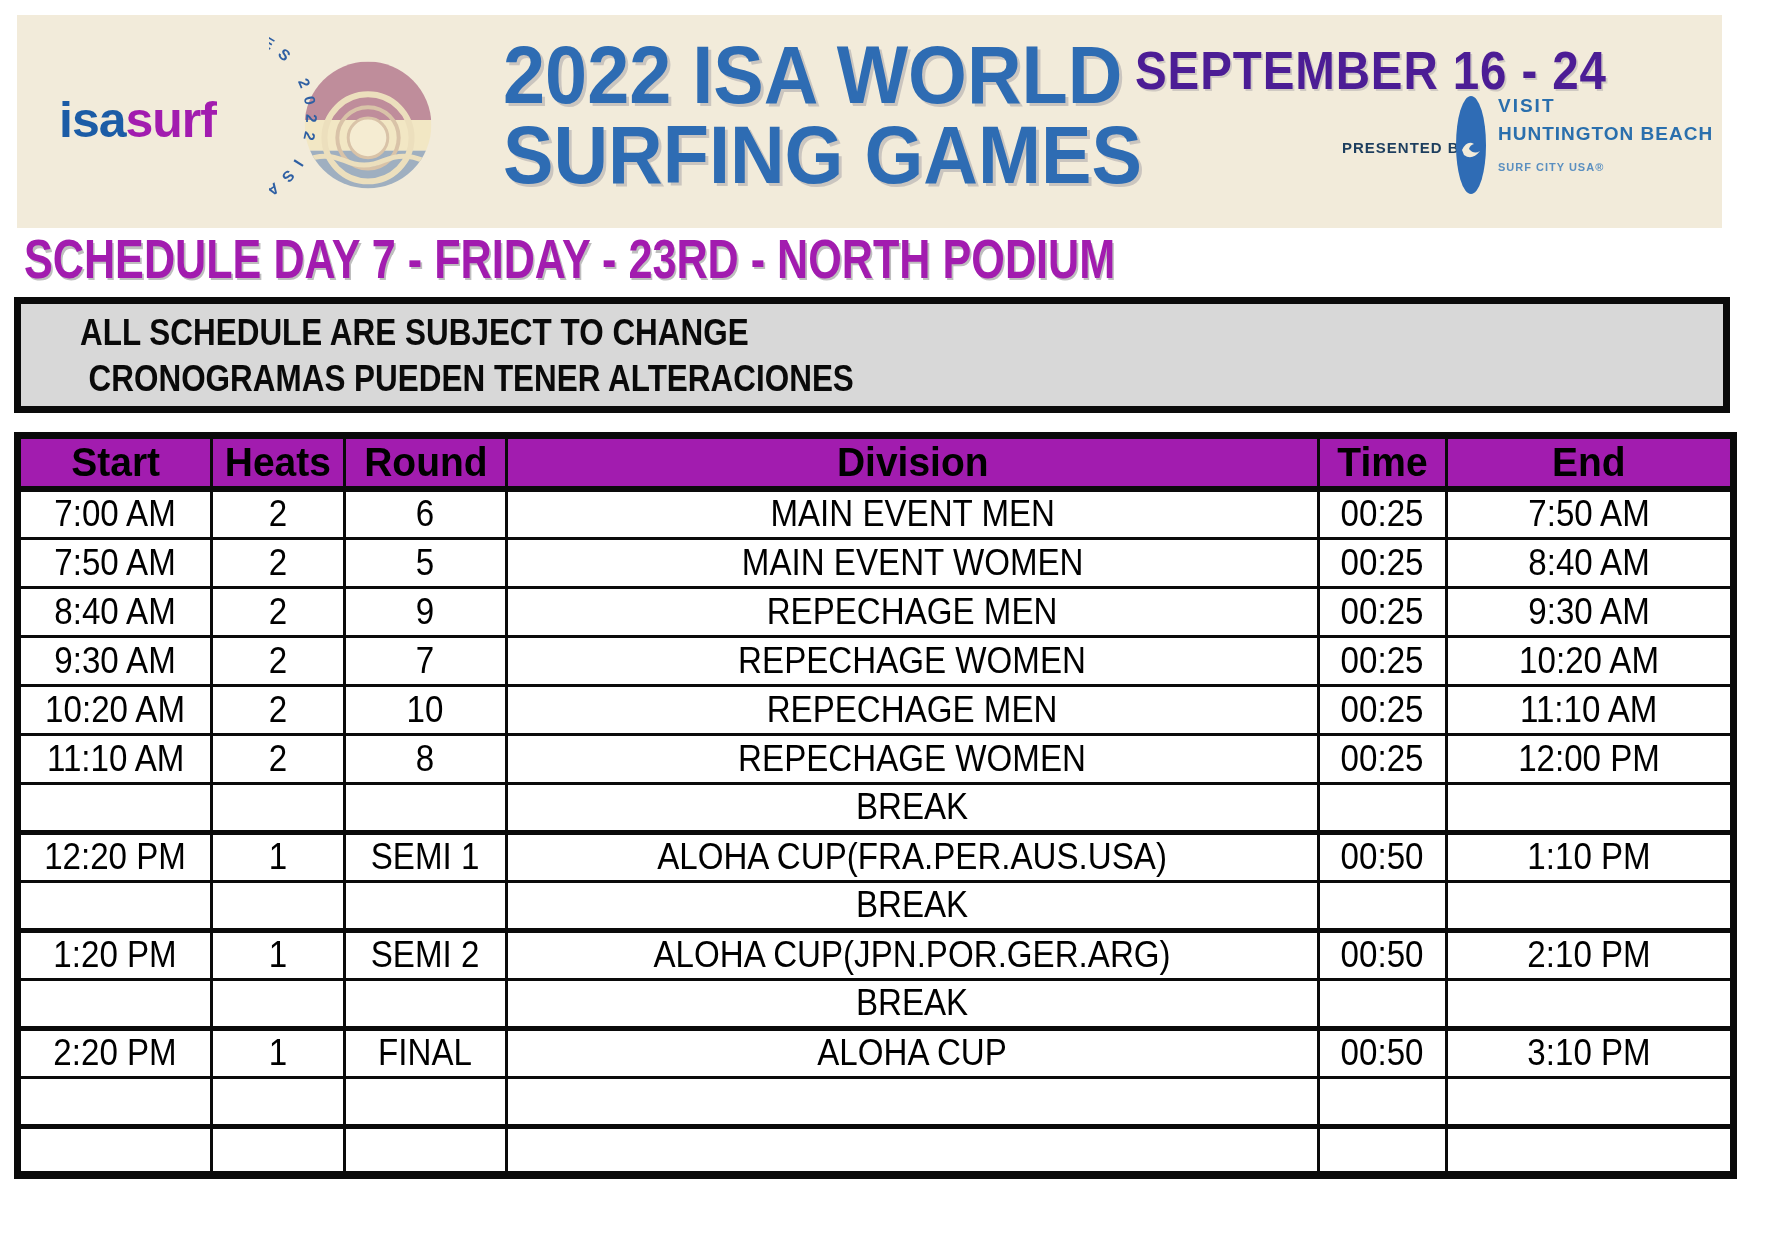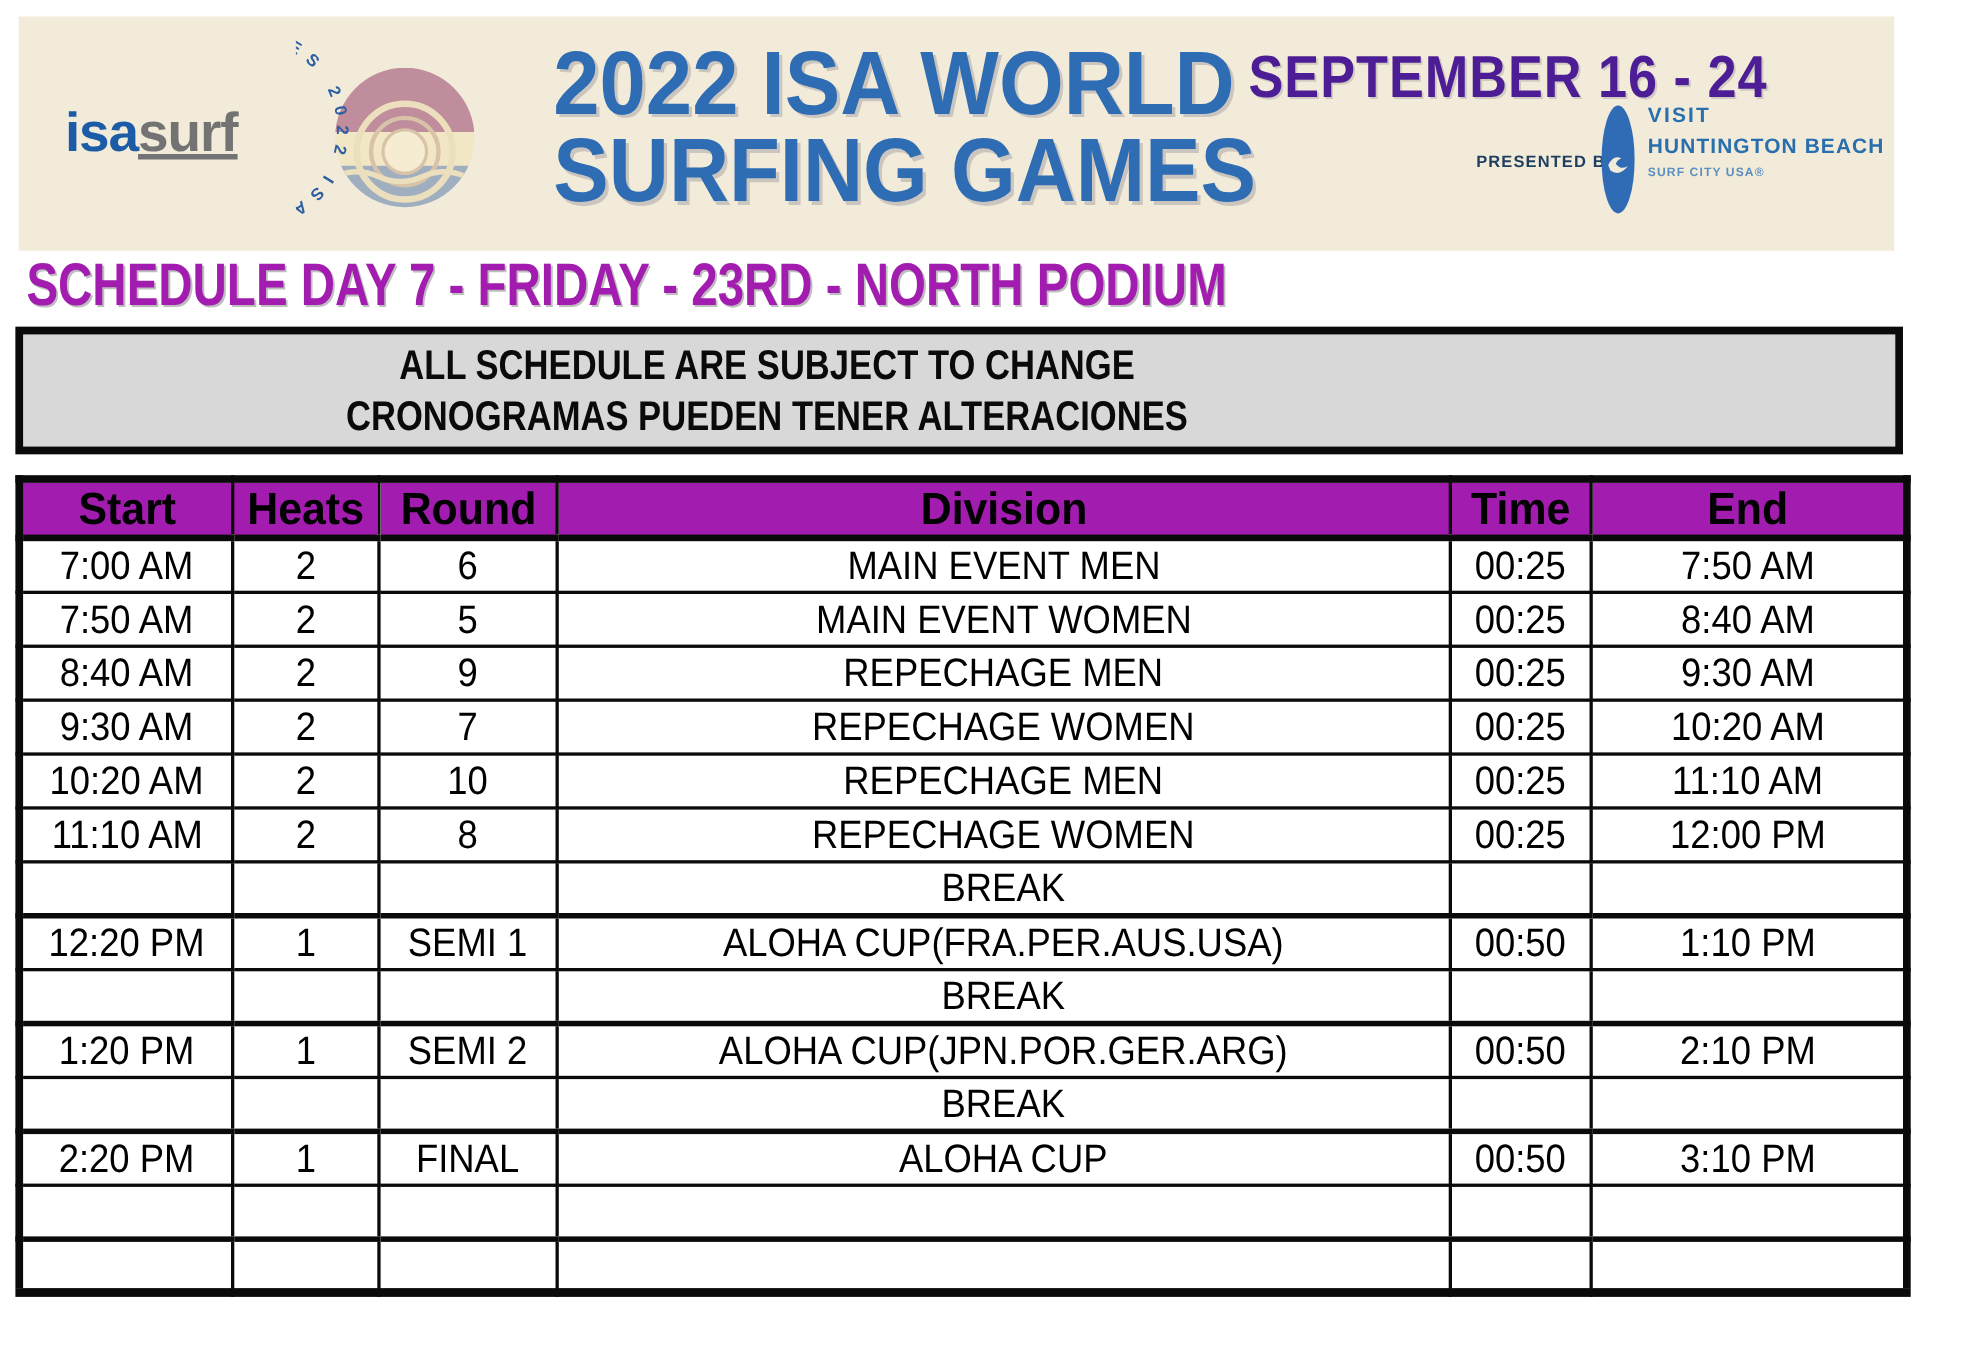--- a/index.html
+++ b/index.html
@@ -6,21 +6,21 @@
   html,body { width:1788px; height:1242px; background:#fff; overflow:hidden;
               font-family:"Liberation Sans", sans-serif; }
   .page { position:relative; width:1788px; height:1242px; background:#fff; }
 
   
   .banner { position:absolute; left:17px; top:15px; width:1705px; height:213px;
             background:#f2ebda; }
   .isasurf { position:absolute; left:42px; top:76px; font-size:50px; font-weight:bold;
              letter-spacing:-1px; }
   .isasurf .isa  { color:#1c5ca6; }
-  .isasurf .surf { color:#737373;text-decoration:underline; }
+  .isasurf .surf { color:#a21caf; }
 
   .badge { position:absolute; left:252px; top:8px; width:198px; height:198px; }
   .badge svg { width:100%; height:100%; }
   .ringtext { font-family:"Liberation Sans", sans-serif; font-size:15.5px; font-weight:bold;
               fill:#2e5fa3; letter-spacing:1px; }
 
   .main-title { position:absolute; left:486px; top:20px; color:#2e6cb3;
                 font-size:78px; font-weight:800; line-height:0.98; letter-spacing:0px;
                 transform:scale(0.97,1.05); transform-origin:left top;
                 text-shadow:3px 3px 0 rgba(130,125,140,0.35); white-space:nowrap; }
@@ -31,33 +31,33 @@
   .date .cond { display:inline-block; transform:scale(0.88,1.0); transform-origin:left top;
                 letter-spacing:1px; }
 
   .presented { position:absolute; left:1325px; top:80px; height:110px; }
   .pb-label { position:absolute; left:0; top:44px; font-size:15px; font-weight:bold;
               color:#1d3e5e; letter-spacing:1px; white-space:nowrap; }
   .surfboard { position:absolute; left:112px; top:0px; width:34px; height:100px; }
   .sponsor { position:absolute; left:156px; top:0; color:#2a6fad; white-space:nowrap; }
   .sponsor .sp1 { font-size:19px; font-weight:bold; letter-spacing:2px; }
   .sponsor .sp2 { font-size:19px; font-weight:bold; letter-spacing:1px; margin-top:6px; }
-  .sponsor .sp3 { font-size:11px; font-weight:bold; letter-spacing:1px; margin-top:6px;
+  .sponsor .sp3 { font-size:11px; font-weight:bold; letter-spacing:1px; margin-top:16px;
                   color:#5a8fc0; }
 
   
   .page-title { position:absolute; left:24px; top:228px; font-size:52px; font-weight:900;
                 color:#a21caf; white-space:nowrap;
                 text-shadow:2px 2px 0 rgba(110,110,110,0.45); }
   .page-title .cond-l { display:inline-block; transform:scale(0.83,1.05);
                         transform-origin:left top; letter-spacing:0px; }
 
   
   .notice { position:absolute; left:14px; top:297px; width:1716px; height:116px;
-            background:#d8d8d8; border:7px solid #0a0a0a; text-align:center;
+            background:#d8d8d8; border:7px solid #0a0a0a; 
             padding-top:5px; padding-right:350px; }
   .nline { font-size:37px; font-weight:bold; color:#0a0a0a; line-height:46px;
            white-space:nowrap; }
   .nline .cond { display:inline-block; transform:scale(0.85,1.02);
                  transform-origin:center top; }
 
   
   table.schedule { position:absolute; left:14px; top:432px; width:1716px;
                    border-collapse:collapse; table-layout:fixed;
                    border:7px solid #0a0a0a; border-bottom-width:8px; }

